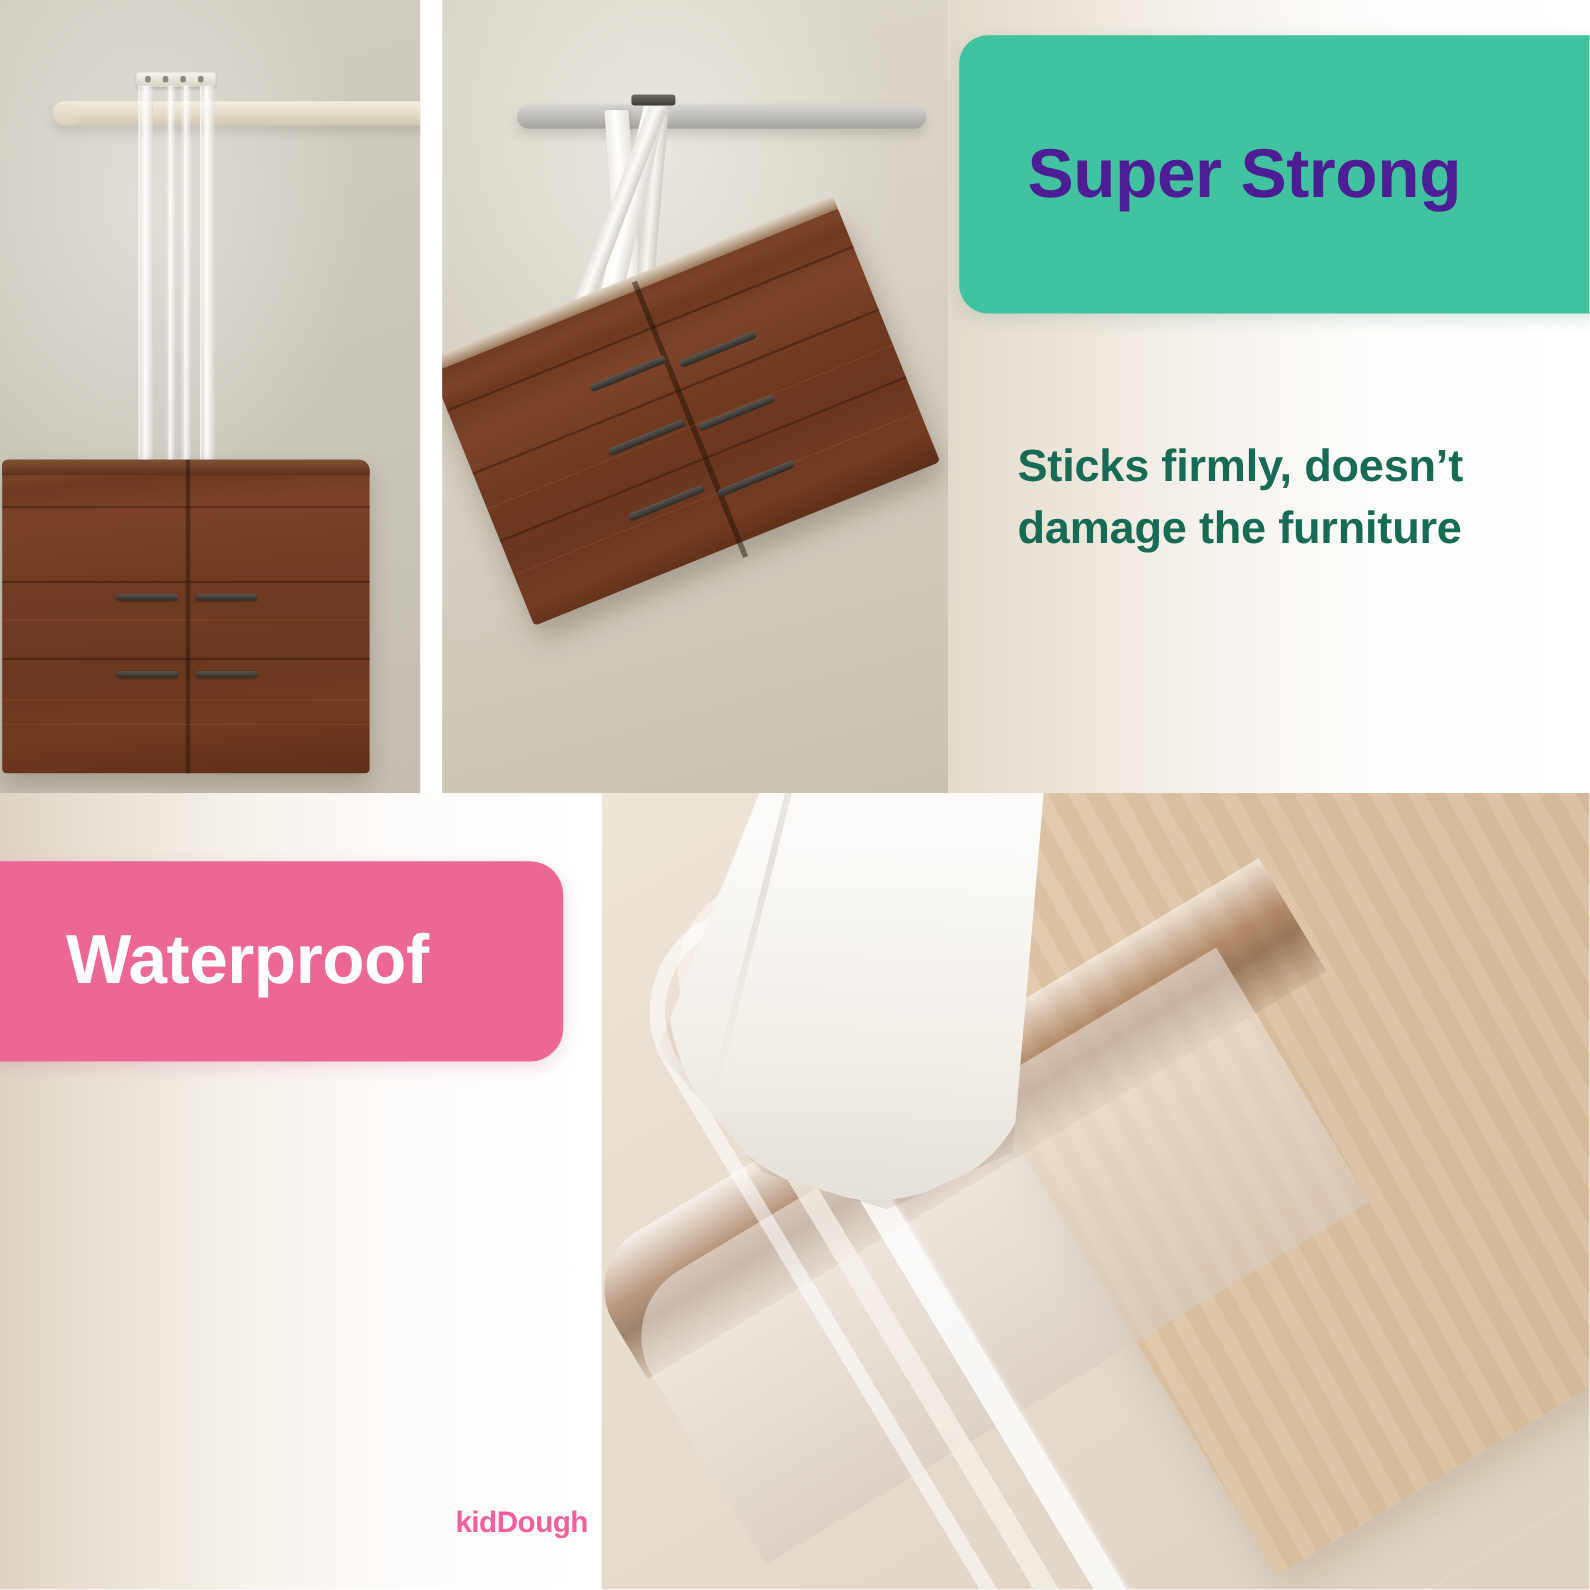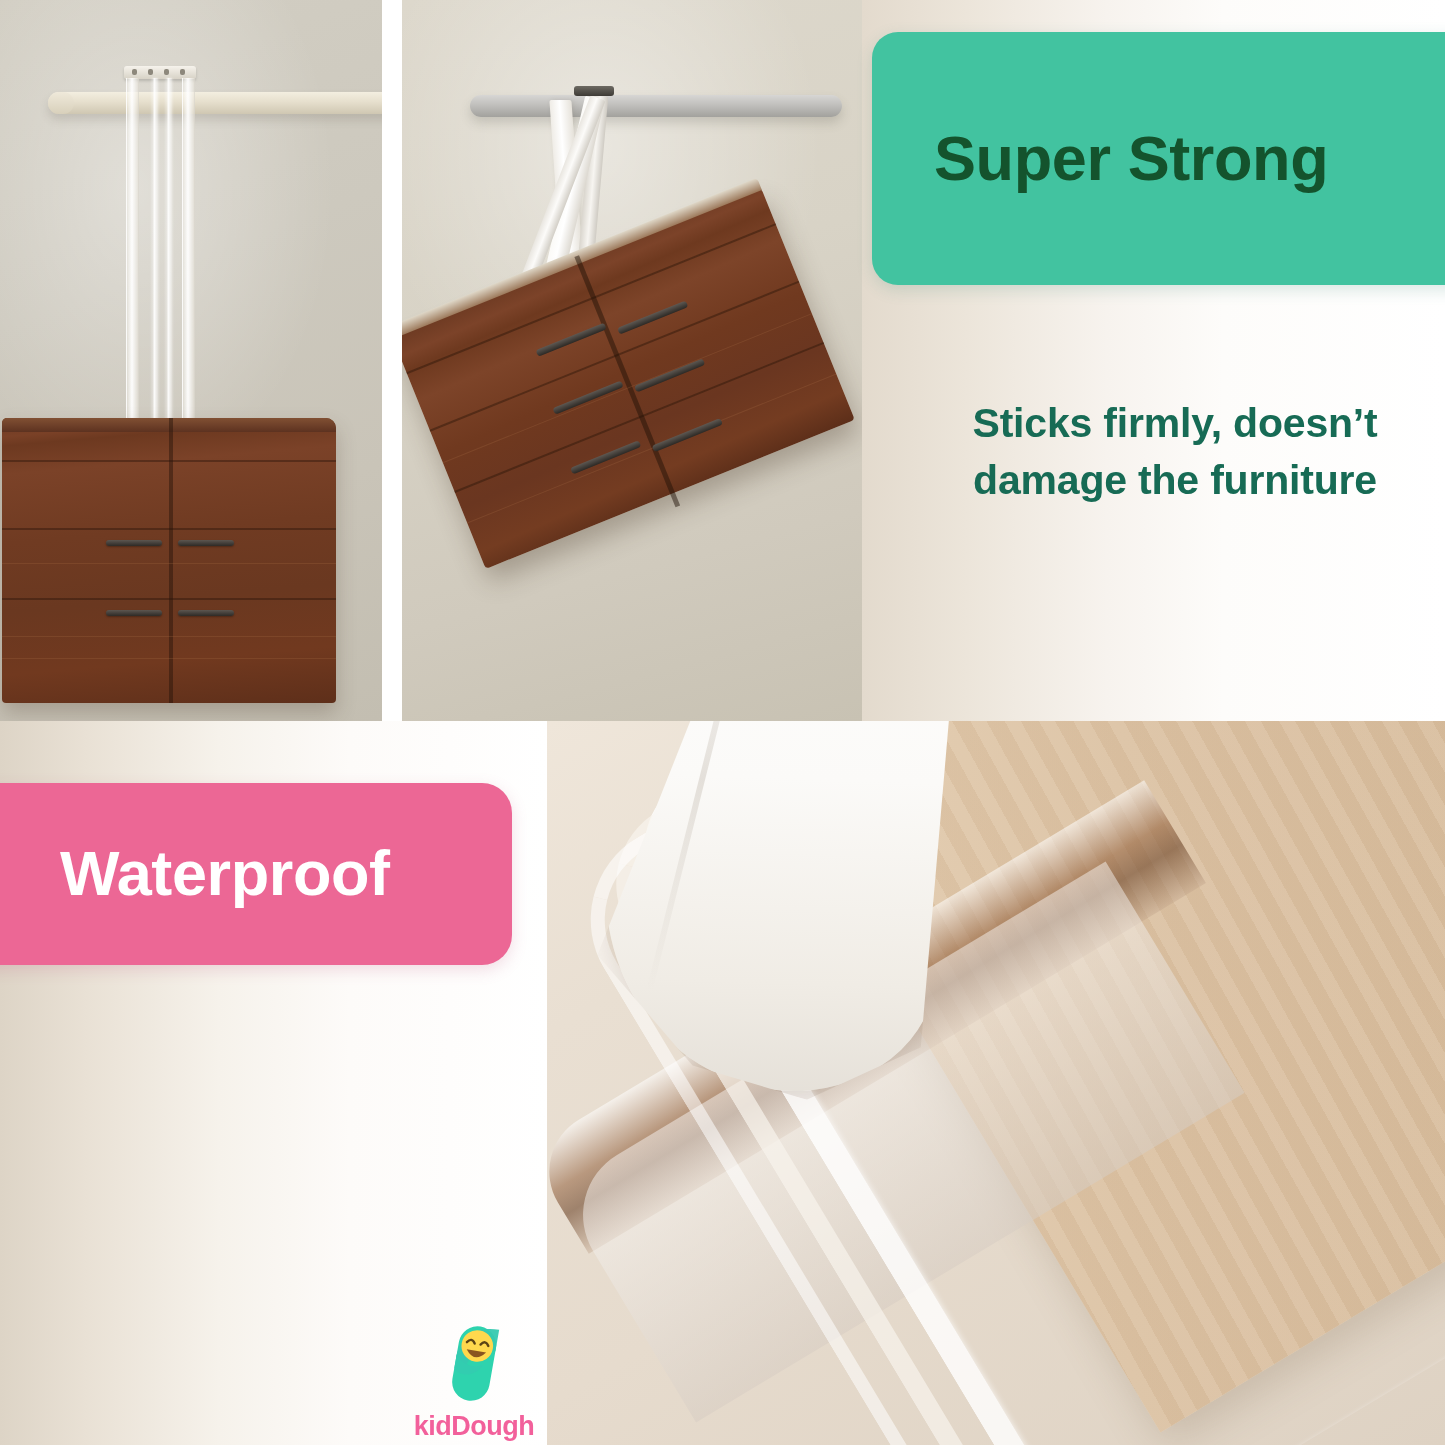--- a/index.html
+++ b/index.html
@@ -132,35 +132,35 @@
   #backdrop-tr{position:absolute;left:862px;top:0;width:583px;height:721px;
     background:linear-gradient(90deg,#e3dacd 0%,#ece5da 18%,#f7f3ee 42%,#fdfcfa 62%,#ffffff 100%);}
   #backdrop-bl{position:absolute;left:0;top:721px;width:547px;height:724px;
     background:linear-gradient(90deg,#ddd4c6 0%,#e9e1d5 16%,#f6f2eb 40%,#fdfbf9 64%,#ffffff 100%);}
 
   
   .badge{position:absolute;display:flex;align-items:center;box-sizing:border-box;}
   #badge-green{left:872px;top:32px;width:600px;height:253px;
     background:#42c3a0;border-radius:26px 0 0 26px;
     padding:0 0 0 62px;box-shadow:0 5px 16px rgba(70,140,118,.20);}
-  #badge-green .txt{color:#14532d;font-size:63px;line-height:1.18;font-weight:700;letter-spacing:-.4px;}
+  #badge-green .txt{color:#4c1d95;font-size:63px;line-height:1.18;font-weight:700;letter-spacing:-.4px;}
   #badge-pink{left:-70px;top:783px;width:582px;height:182px;
     background:#ec6795;border-radius:0 30px 30px 0;
     padding:0 0 0 130px;box-shadow:0 5px 16px rgba(190,90,130,.20);}
   #badge-pink .txt{color:#ffffff;font-size:63px;line-height:1.1;font-weight:700;letter-spacing:-.4px;}
 
   
   #copy-green{position:absolute;left:925px;top:395px;width:500px;
-    color:#176b55;font-size:41px;line-height:1.38;font-weight:700;letter-spacing:-.2px;text-align:center;}
+    color:#176b55;font-size:41px;line-height:1.38;font-weight:700;letter-spacing:-.2px;}
   #copy-pink{position:absolute;left:36px;top:1092px;width:500px;
     color:#a8325e;font-size:41px;line-height:1.38;font-weight:700;letter-spacing:-.2px;}
 
   
   #logo{position:absolute;left:414px;top:1322px;width:120px;height:120px;
-    display:flex;flex-direction:column;align-items:center;justify-content:center;}
+    display:flex;flex-direction:row;align-items:center;}
   #logo .mark{width:62px;height:86px;}
   #logo .wordmark{margin-top:4px;color:#f2609b;font-size:27px;font-weight:700;letter-spacing:-.5px;white-space:nowrap;}
 </style>
 </head>
 <body>
 
 <div class="stage">
 
   <div id="backdrop-tr"></div>
   <div id="backdrop-bl"></div>

